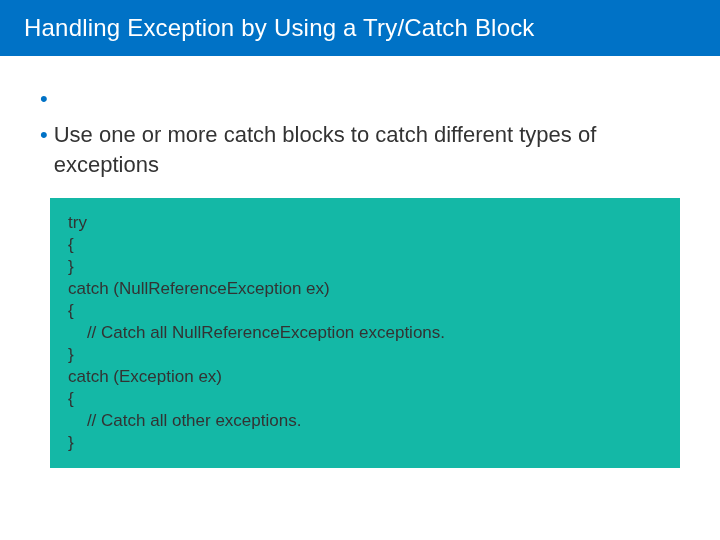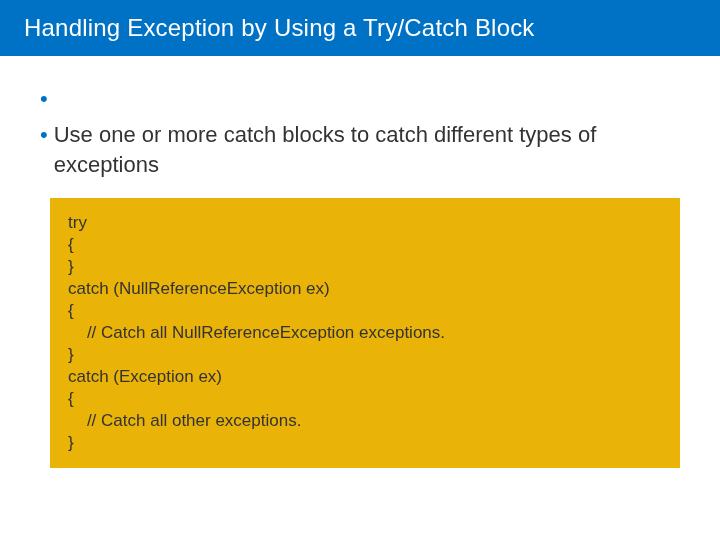--- a/index.html
+++ b/index.html
@@ -42,21 +42,21 @@
       margin-right: 6px;
       flex-shrink: 0;
     }
     .bullet-text {
       color: #333333;
       font-size: 22px;
       line-height: 30px;
       font-weight: 400;
     }
     .code-block {
-      background: #eab308;
+      background: #14b8a6;
       margin-top: 18px;
       margin-left: 10px;
       margin-right: 0;
       padding: 14px 18px;
       font-family: "Segoe UI", Arial, sans-serif;
       font-size: 17px;
       line-height: 22px;
       color: #333333;
       white-space: pre;
     }

